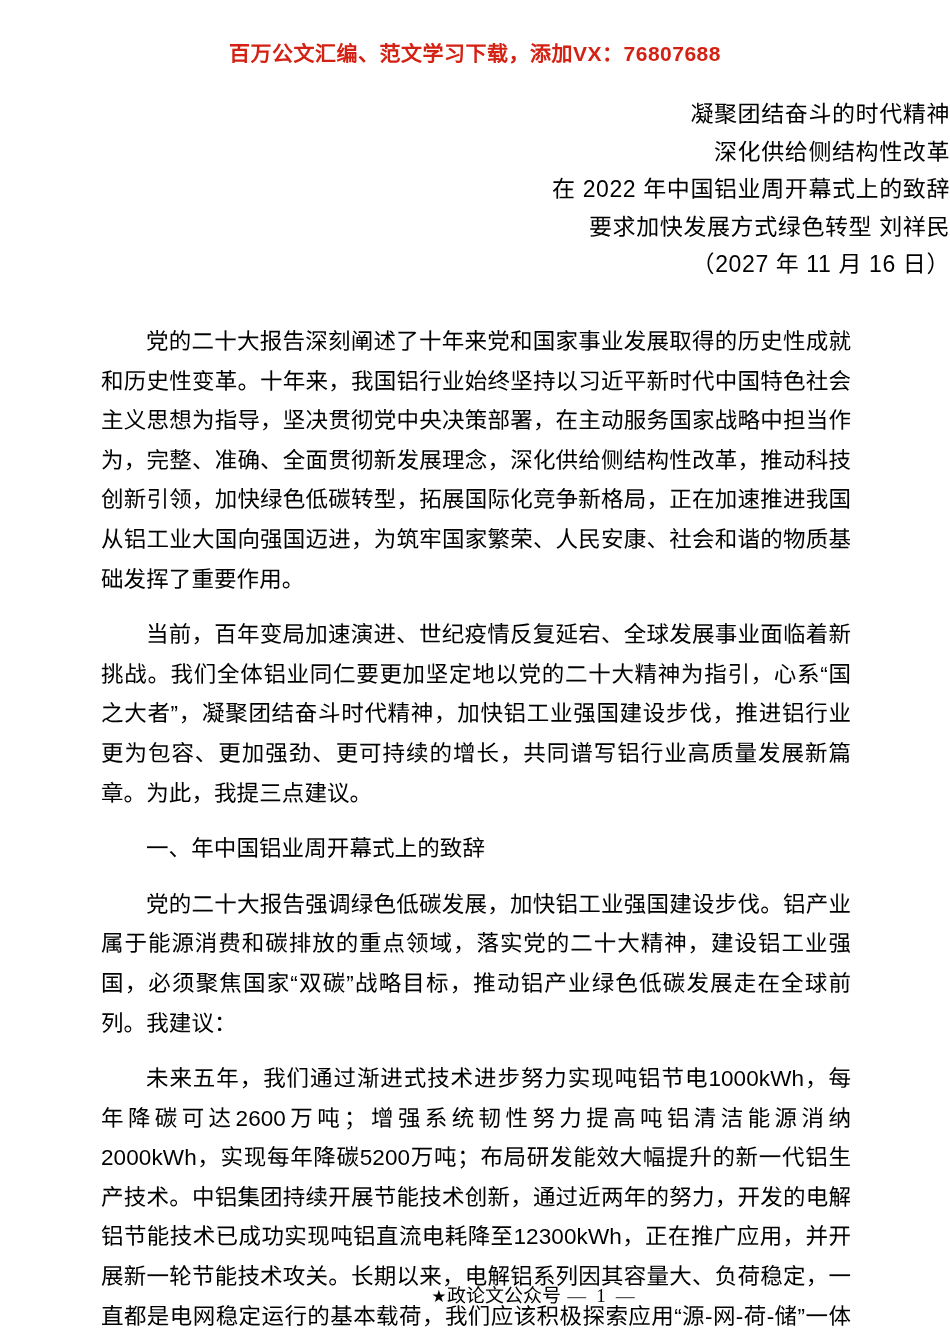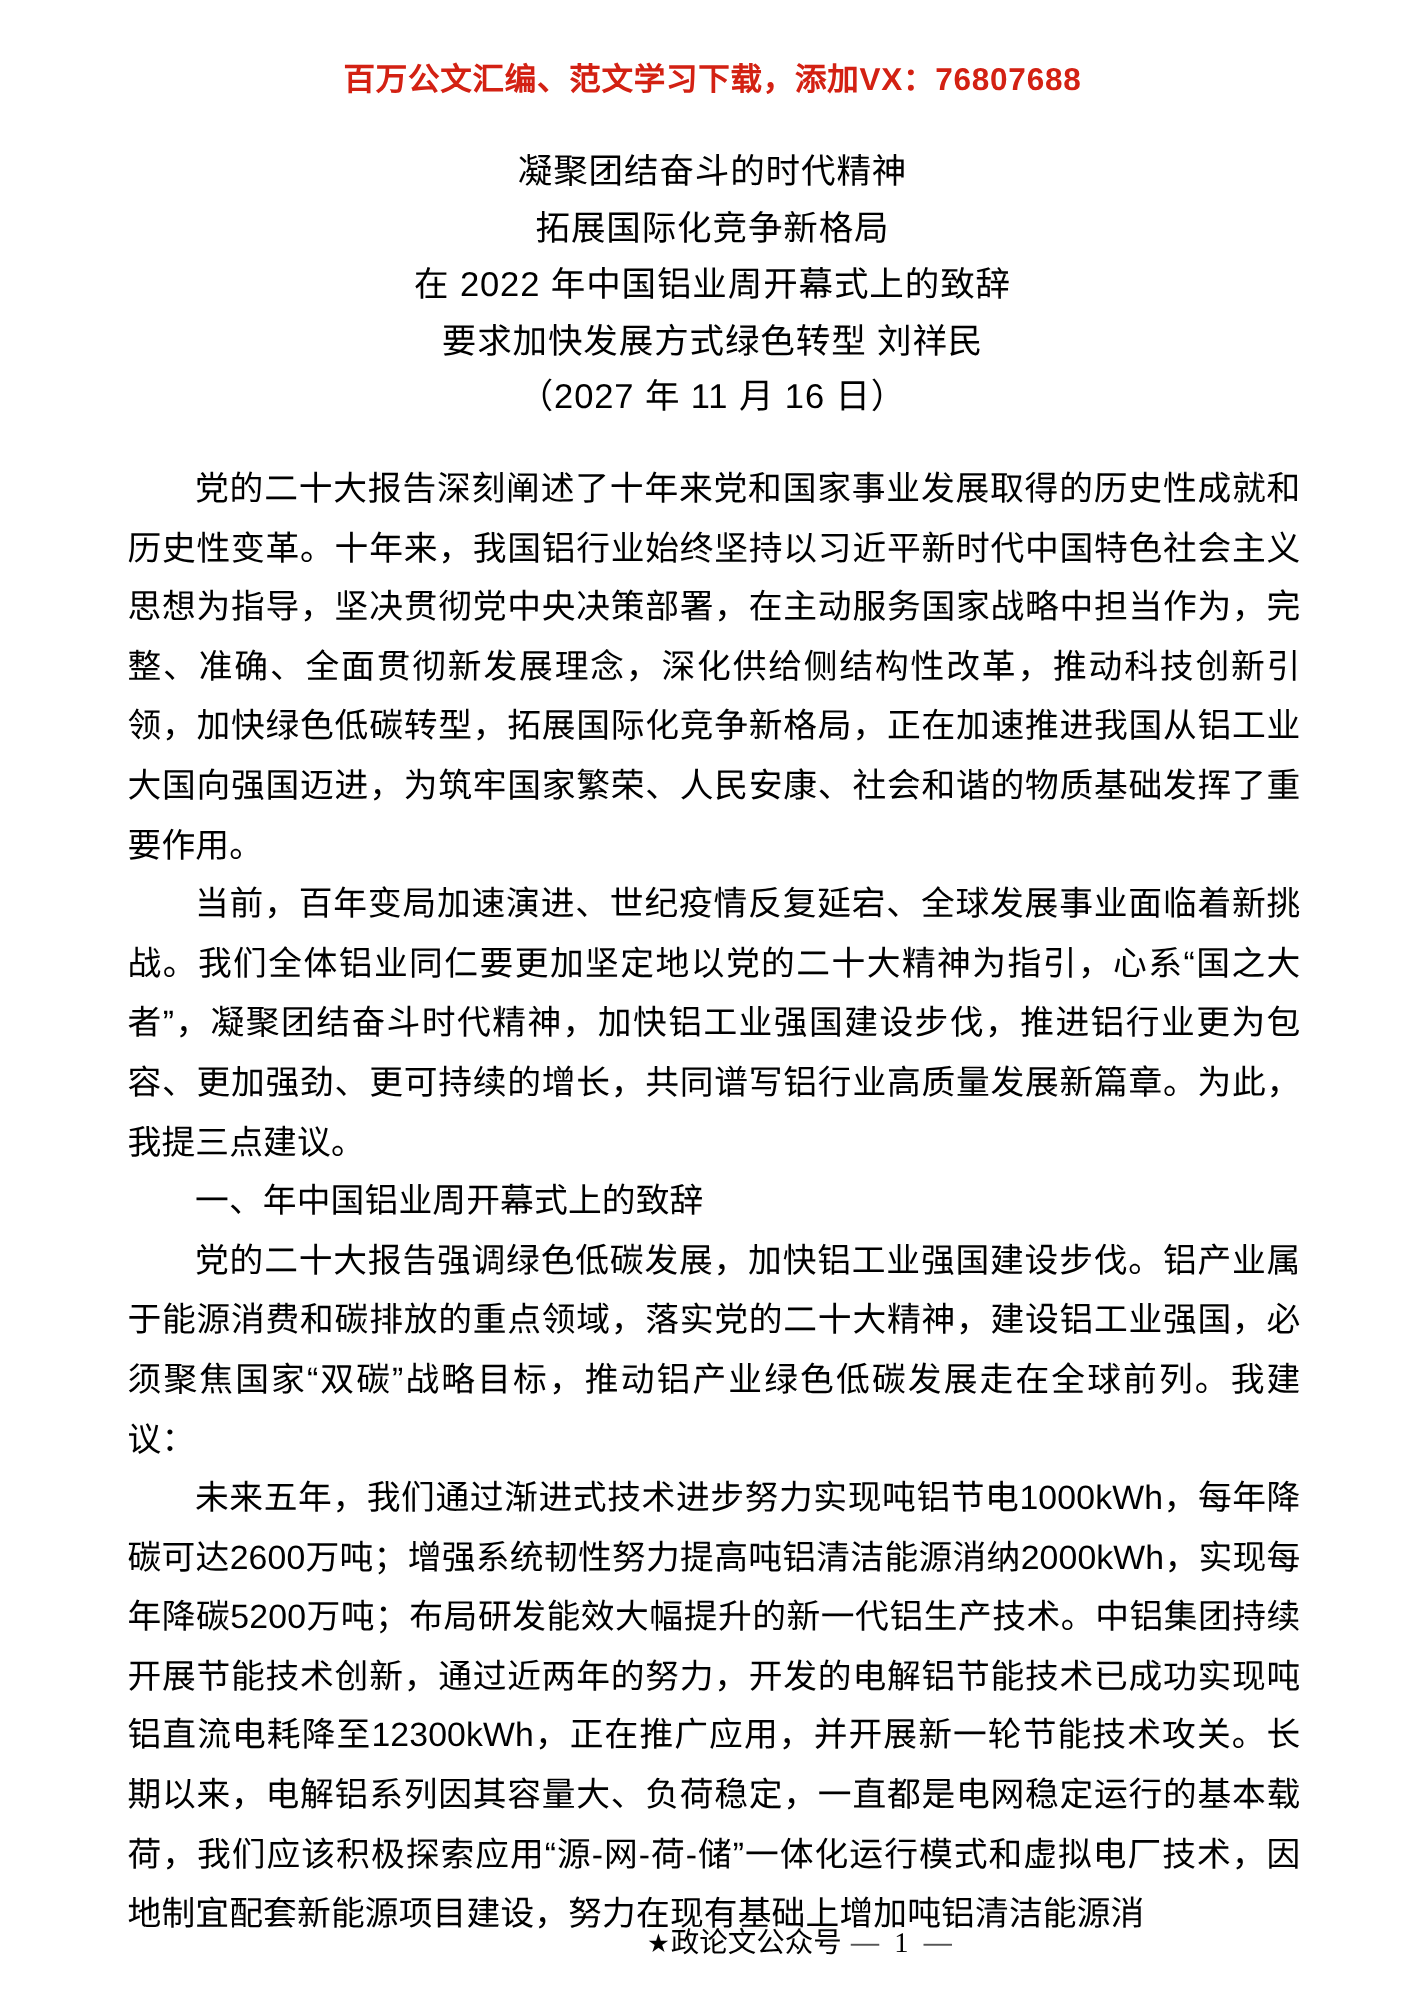--- a/index.html
+++ b/index.html
@@ -36,21 +36,21 @@
     color: #d32113;
     white-space: nowrap;
   }
 
   
   .title-block {
     position: absolute;
     top: 96px;
     left: 0;
     width: 950px;
-    text-align: center;
+    text-align: right;
   }
   .title-line {
     font-size: 23px;
     line-height: 37.5px;
     font-weight: 400;
     letter-spacing: 0.6px;
     color: #000;
     white-space: nowrap;
   }
 
@@ -60,21 +60,21 @@
     top: 306px;
     left: 85px;
     width: 782px;
   }
   .para {
     font-size: 22.5px;
     line-height: 39.6px;
     letter-spacing: 0.1px;
     text-align: justify;
     text-justify: inter-character;
-    margin: 0;
+    margin: 16px;
     color: #000;
   }
   .para.indent {
     text-indent: 2em;
   }
   .para.heading {
     text-indent: 2em;
   }
 
   
@@ -109,21 +109,21 @@
 </style>
 </head>
 <body>
 
 <div class="page">
 
   <div class="promo-banner">百万公文汇编、范文学习下载，添加VX：76807688</div>
 
   <div class="title-block">
     <div class="title-line">凝聚团结奋斗的时代精神</div>
-    <div class="title-line">拓展国际化竞争新格局</div>
+    <div class="title-line">深化供给侧结构性改革</div>
     <div class="title-line">在 2022 年中国铝业周开幕式上的致辞</div>
     <div class="title-line">要求加快发展方式绿色转型  刘祥民</div>
     <div class="title-line">（2027 年 11 月 16 日）</div>
   </div>
 
   <div class="body-block">
     <p class="para indent">党的二十大报告深刻阐述了十年来党和国家事业发展取得的历史性成就和历史性变革。十年来，我国铝行业始终坚持以习近平新时代中国特色社会主义思想为指导，坚决贯彻党中央决策部署，在主动服务国家战略中担当作为，完整、准确、全面贯彻新发展理念，深化供给侧结构性改革，推动科技创新引领，加快绿色低碳转型，拓展国际化竞争新格局，正在加速推进我国从铝工业大国向强国迈进，为筑牢国家繁荣、人民安康、社会和谐的物质基础发挥了重要作用。</p>
     <p class="para indent">当前，百年变局加速演进、世纪疫情反复延宕、全球发展事业面临着新挑战。我们全体铝业同仁要更加坚定地以党的二十大精神为指引，心系“国之大者”，凝聚团结奋斗时代精神，加快铝工业强国建设步伐，推进铝行业更为包容、更加强劲、更可持续的增长，共同谱写铝行业高质量发展新篇章。为此，我提三点建议。</p>
     <p class="para heading">一、年中国铝业周开幕式上的致辞</p>
     <p class="para indent">党的二十大报告强调绿色低碳发展，加快铝工业强国建设步伐。铝产业属于能源消费和碳排放的重点领域，落实党的二十大精神，建设铝工业强国，必须聚焦国家“双碳”战略目标，推动铝产业绿色低碳发展走在全球前列。我建议：</p>

